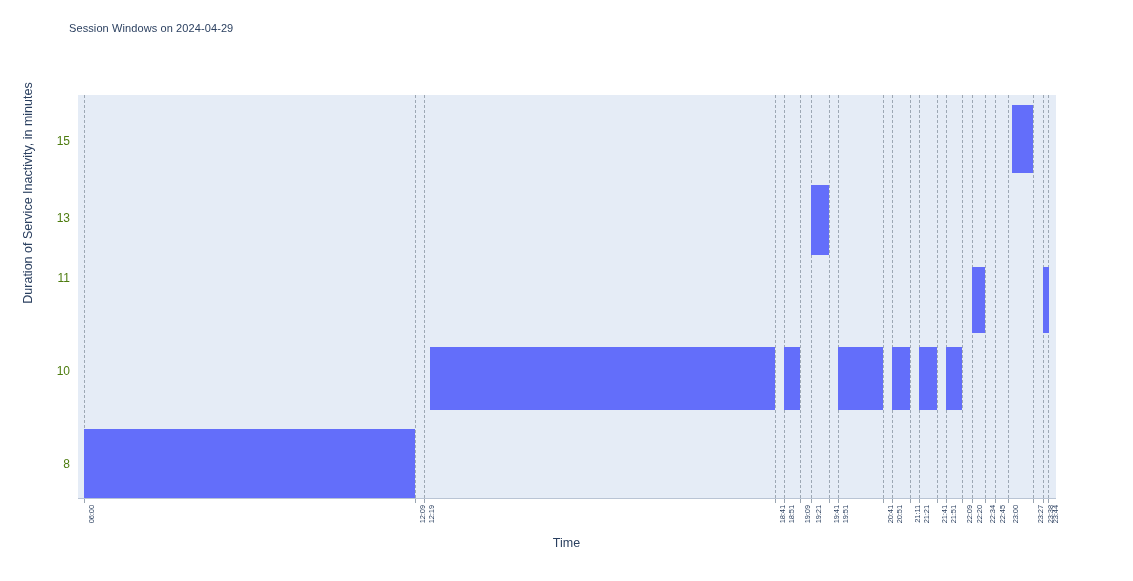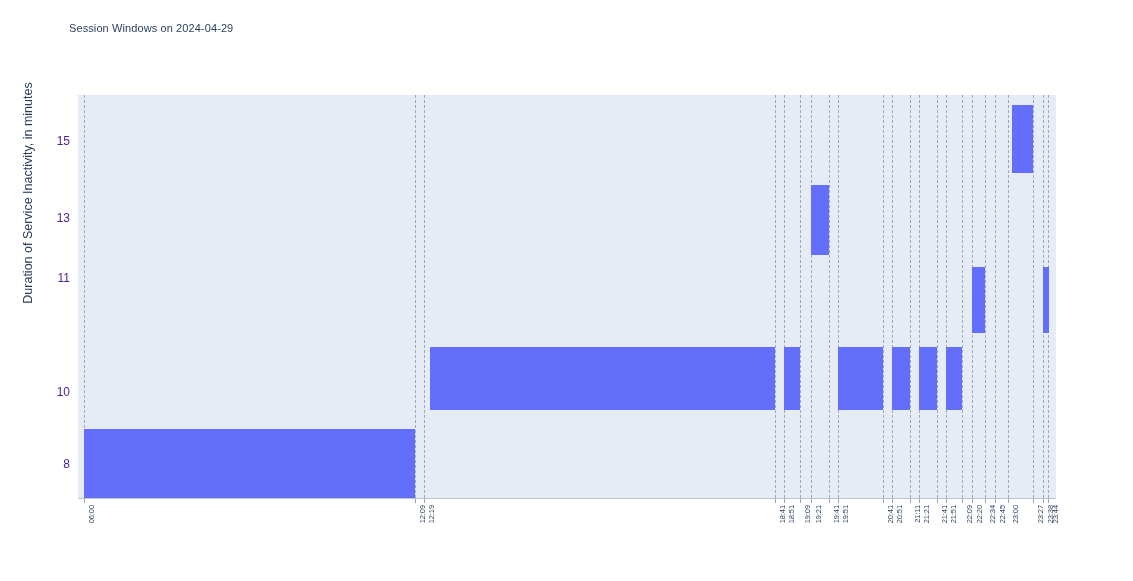--- a/index.html
+++ b/index.html
@@ -71,21 +71,21 @@
     width: 978px;
     height: 1px;
     background: #b9c4d4;
   }
   .ytick-wrap {
     position: absolute;
     left: 0;
     width: 70px;
     text-align: right;
     font-size: 12px;
-    color: #4c1d95;
+    color: #4d7c0f;
     transform: translateY(-50%);
   }
 
   .yaxis-title {
     position: absolute;
     left: -152px;
     top: 186px;
     width: 360px;
     text-align: center;
     font-size: 12.5px;
@@ -136,21 +136,21 @@
 <div id="chart-root">
 
   <div class="chart-title">Session Windows on 2024-04-29</div>
 
   <div class="yaxis-title">Duration of Service Inactivity, in minutes</div>
 
   <div id="y-ticks">
       <div class="ytick-wrap" style="top: 141px;">15</div>
       <div class="ytick-wrap" style="top: 218px;">13</div>
       <div class="ytick-wrap" style="top: 278px;">11</div>
-      <div class="ytick-wrap" style="top: 392px;">10</div>
+      <div class="ytick-wrap" style="top: 371px;">10</div>
       <div class="ytick-wrap" style="top: 464px;">8</div>
     </div>
 
   <div class="plot-area" id="plot-area">
     <div id="gridlines">
         <div class="vgrid" style="left: 6px;"></div>
         <div class="vgrid" style="left: 337px;"></div>
         <div class="vgrid" style="left: 346px;"></div>
         <div class="vgrid" style="left: 697px;"></div>
         <div class="vgrid" style="left: 706px;"></div>
@@ -278,14 +278,15 @@
       <div class="xtick-wrap" style="left: 1043px;">
         <div class="xtick-mark"></div>
         <div class="xtick-label">23:38</div>
       </div>
       <div class="xtick-wrap" style="left: 1048px;">
         <div class="xtick-mark"></div>
         <div class="xtick-label">23:44</div>
       </div>
     </div>
 
+  <div class="xaxis-title">Time</div>
 
 </div>
 
 </body></html>

